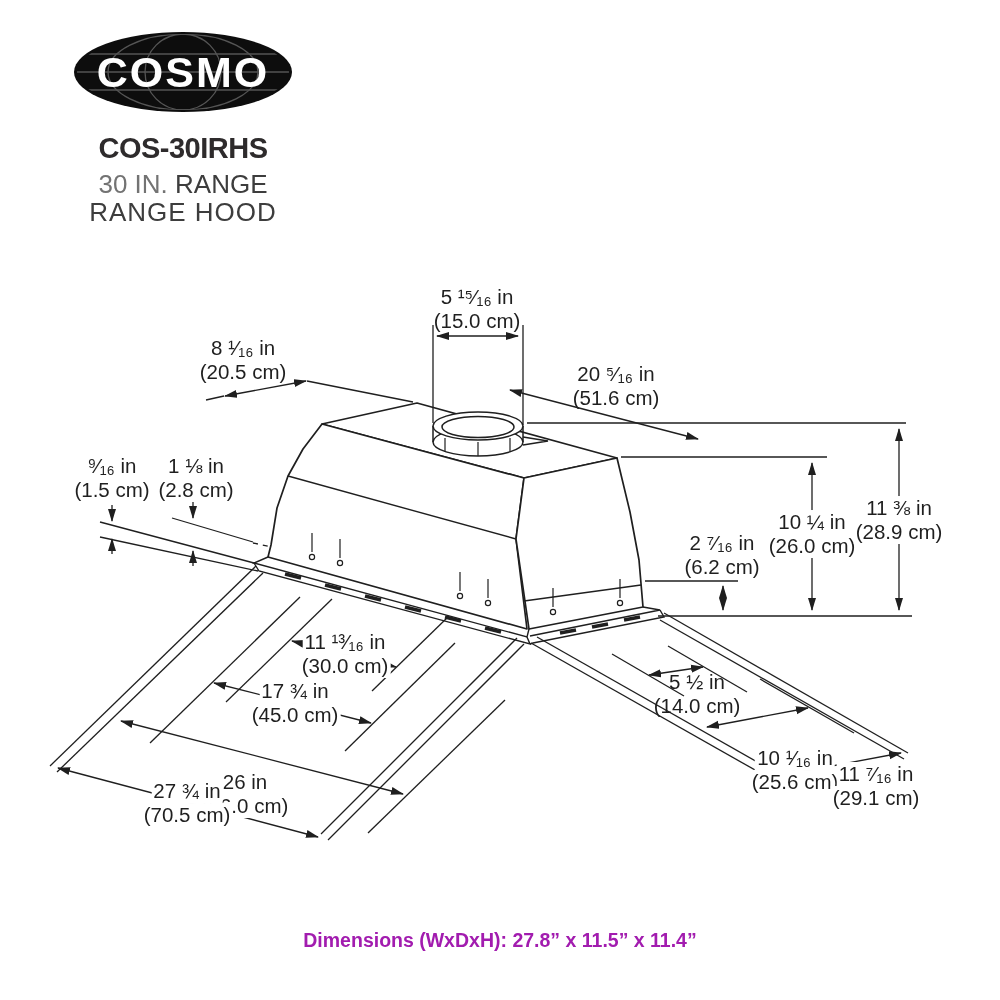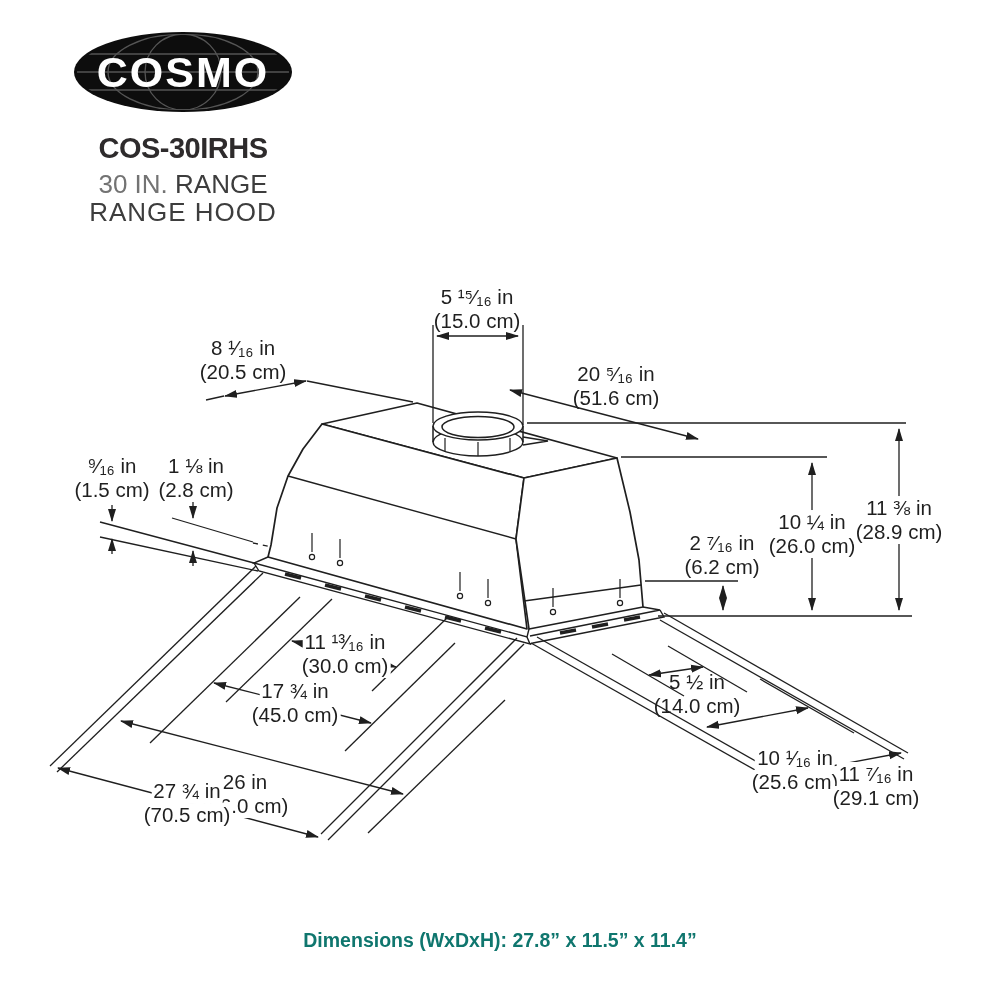--- a/index.html
+++ b/index.html
@@ -16,21 +16,21 @@
   .sub2{position:absolute;left:0;top:197px;width:366px;text-align:center;font-size:26px;
         color:#3d3d3d;letter-spacing:1px;}
   
   .dim-label{position:absolute;transform:translate(-50%,-50%);display:flex;flex-direction:column;
              align-items:center;font-size:20.5px;line-height:1.17;color:#1f1f1f;white-space:nowrap;
              text-align:center;}
   .dim-label span{display:inline-block;padding:0 2px;}
   .dim-label.masked span{background:#ffffff;}
   
   #footer-dims{position:absolute;left:0;top:929px;width:1000px;text-align:center;
-               font-size:19.5px;font-weight:bold;color:#0f766e;}
+               font-size:19.5px;font-weight:bold;color:#a21caf;}
 </style>
 </head>
 <body>
 
 <div id="canvas">
 
   <div id="brand">
     <svg id="logo-svg" width="370" height="130" viewBox="0 0 370 130">
       <defs>
         <clipPath id="logoclip">

